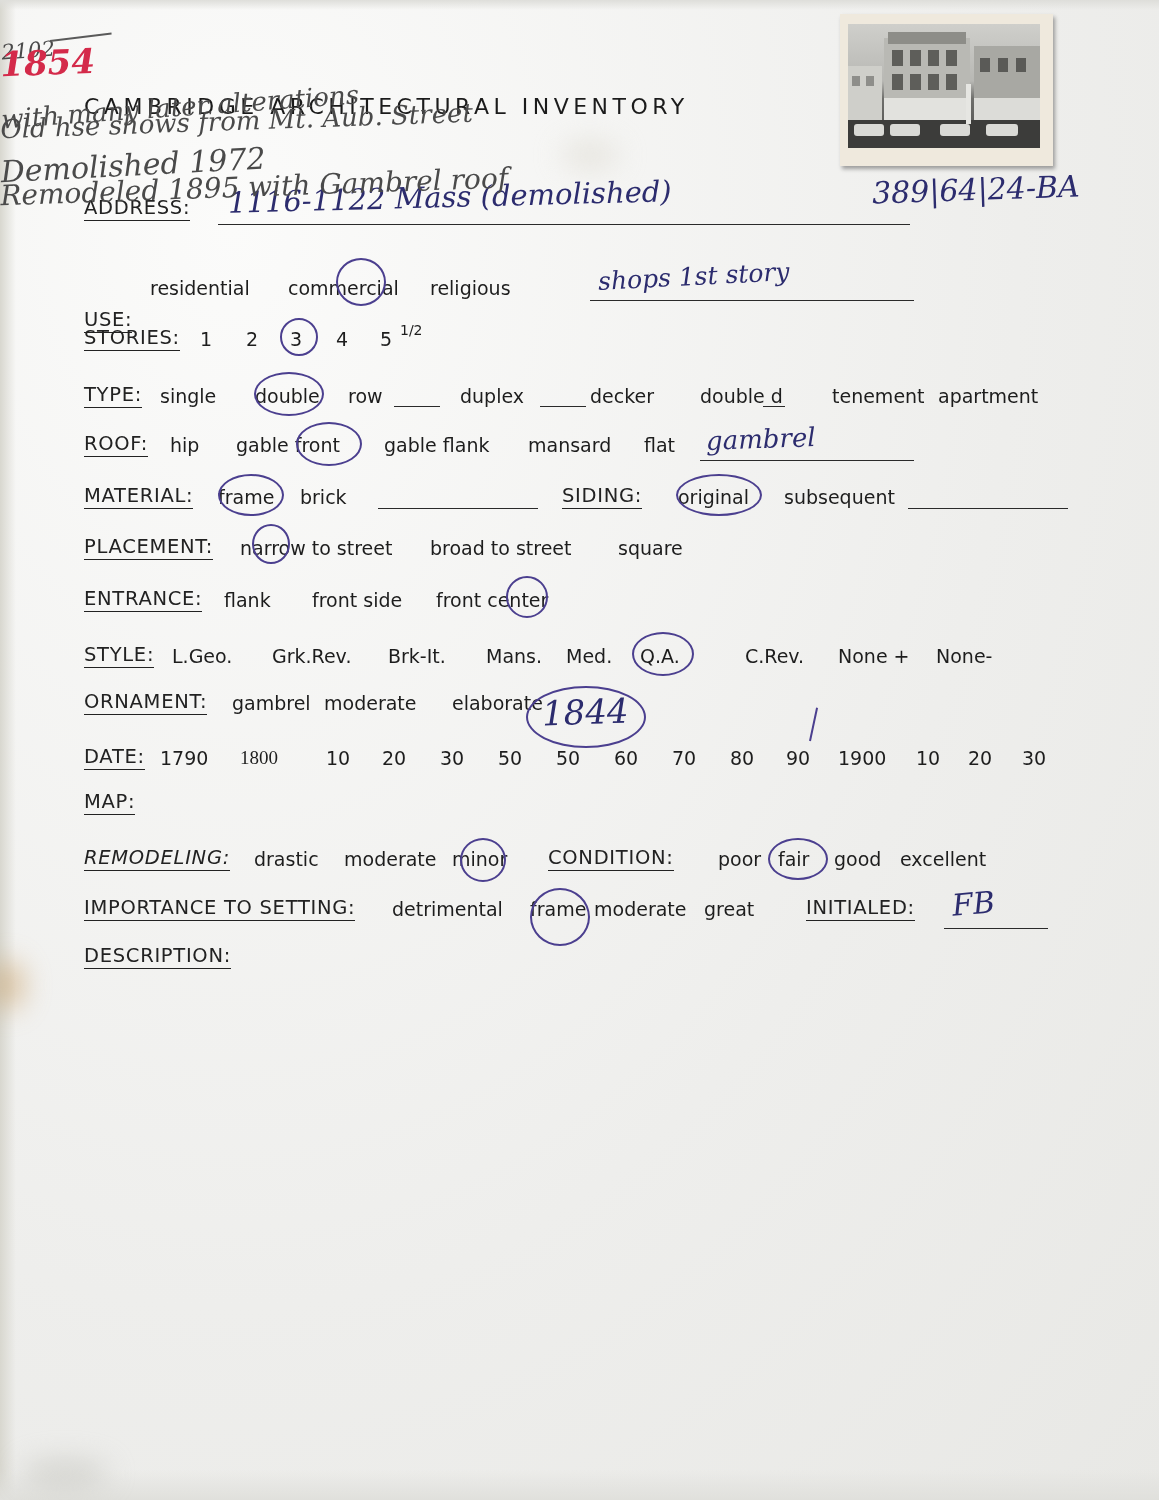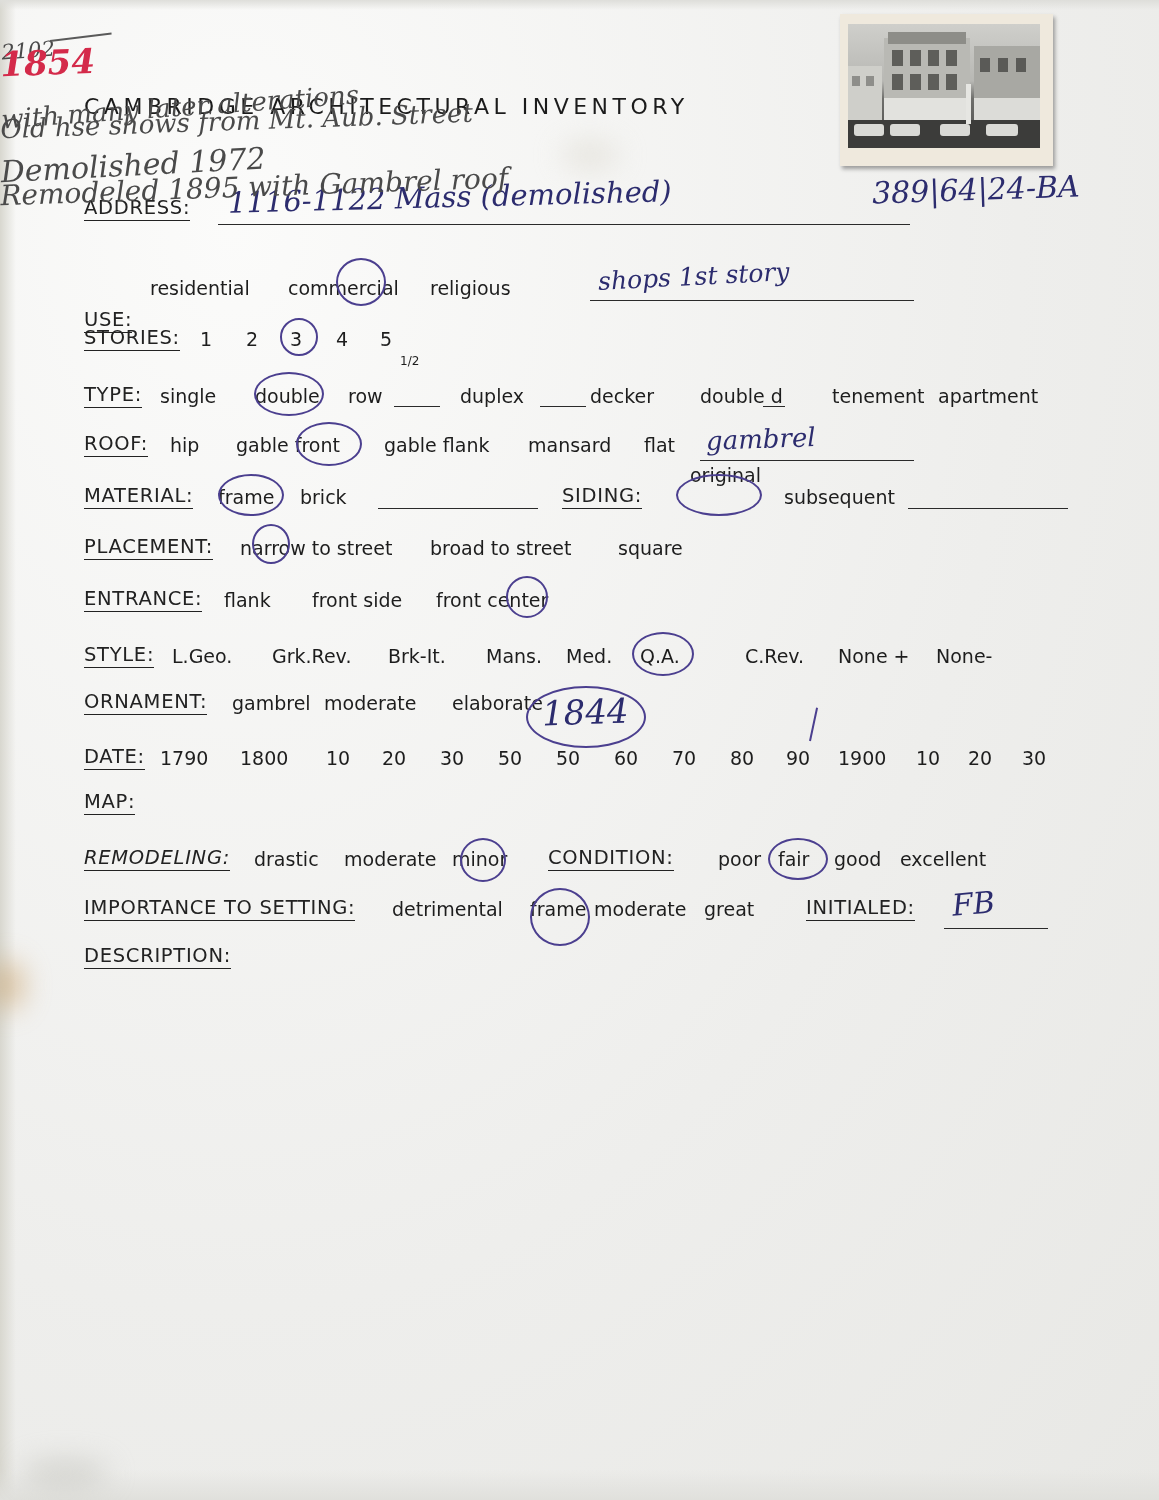--- a/index.html
+++ b/index.html
@@ -200,21 +200,21 @@
   <div class="circ" style="left:336px; top:258px; width:46px; height:44px;"></div>
   <div class="rule" style="left:590px; top:300px; width:324px;"></div>
   <div class="hand" style="left:598px; top:262px; font-size:25px; transform:rotate(-3deg);">shops 1st story</div>
 
   <div class="label" style="left:84px; top:326px;">STORIES:</div>
   <div class="ptext" style="left:200px; top:328px;">1</div>
   <div class="ptext" style="left:246px; top:328px;">2</div>
   <div class="ptext" style="left:290px; top:328px;">3</div>
   <div class="ptext" style="left:336px; top:328px;">4</div>
   <div class="ptext" style="left:380px; top:328px;">5</div>
-  <div class="ptext" style="left:400px; top:322px; font-size:12px;margin-top:32px;">1/2</div>
+  <div class="ptext" style="left:400px; top:322px; font-size:14px;">1/2</div>
   <div class="circ" style="left:280px; top:318px; width:34px; height:34px;"></div>
 
   <div class="label" style="left:84px; top:383px;">TYPE:</div>
   <div class="ptext" style="left:160px; top:385px;">single</div>
   <div class="ptext" style="left:255px; top:385px;">double</div>
   <div class="ptext" style="left:348px; top:385px;">row</div>
   <div class="rule" style="left:394px; top:406px; width:46px;"></div>
   <div class="ptext" style="left:460px; top:385px;">duplex</div>
   <div class="rule" style="left:540px; top:406px; width:46px;"></div>
   <div class="ptext" style="left:590px; top:385px;">decker</div>
@@ -233,21 +233,21 @@
   <div class="circ" style="left:296px; top:422px; width:62px; height:40px;"></div>
   <div class="rule" style="left:700px; top:460px; width:214px;"></div>
   <div class="hand" style="left:706px; top:424px; font-size:26px; transform:rotate(-2deg);">gambrel</div>
 
   <div class="label" style="left:84px; top:484px;">MATERIAL:</div>
   <div class="ptext" style="left:218px; top:486px;">frame</div>
   <div class="ptext" style="left:300px; top:486px;">brick</div>
   <div class="rule" style="left:378px; top:508px; width:160px;"></div>
   <div class="circ" style="left:218px; top:474px; width:62px; height:38px;"></div>
   <div class="label" style="left:562px; top:484px;">SIDING:</div>
-  <div class="ptext" style="left:678px; top:464px;padding-left:12px;">original</div>
+  <div class="ptext" style="left:678px; top:486px;">original</div>
   <div class="ptext" style="left:784px; top:486px;">subsequent</div>
   <div class="circ" style="left:676px; top:474px; width:82px; height:38px;"></div>
   <div class="rule" style="left:908px; top:508px; width:160px;"></div>
 
   <div class="label" style="left:84px; top:535px;">PLACEMENT:</div>
   <div class="ptext" style="left:240px; top:537px;">narrow to street</div>
   <div class="ptext" style="left:430px; top:537px;">broad to street</div>
   <div class="ptext" style="left:618px; top:537px;">square</div>
   <div class="circ" style="left:252px; top:524px; width:34px; height:36px;"></div>
 
@@ -269,21 +269,21 @@
   <div class="ptext" style="left:936px; top:645px;">None-</div>
   <div class="circ" style="left:632px; top:632px; width:58px; height:40px;"></div>
 
   <div class="label" style="left:84px; top:690px;">ORNAMENT:</div>
   <div class="ptext" style="left:232px; top:692px;">gambrel</div>
   <div class="ptext" style="left:324px; top:692px;">moderate</div>
   <div class="ptext" style="left:452px; top:692px;">elaborate</div>
 
   <div class="label" style="left:84px; top:745px;">DATE:</div>
   <div class="ptext" style="left:160px; top:747px;">1790</div>
-  <div class="ptext" style="left:240px; top:747px;">1800</div>
+  <div class="ptext" style="left:240px; top:747px;font-family:Liberation Serif, serif;">1800</div>
   <div class="ptext" style="left:326px; top:747px;">10</div>
   <div class="ptext" style="left:382px; top:747px;">20</div>
   <div class="ptext" style="left:440px; top:747px;">30</div>
   <div class="ptext" style="left:498px; top:747px;">50</div>
   <div class="ptext" style="left:556px; top:747px;">50</div>
   <div class="ptext" style="left:614px; top:747px;">60</div>
   <div class="ptext" style="left:672px; top:747px;">70</div>
   <div class="ptext" style="left:730px; top:747px;">80</div>
   <div class="ptext" style="left:786px; top:747px;">90</div>
   <div class="ptext" style="left:838px; top:747px;">1900</div>

